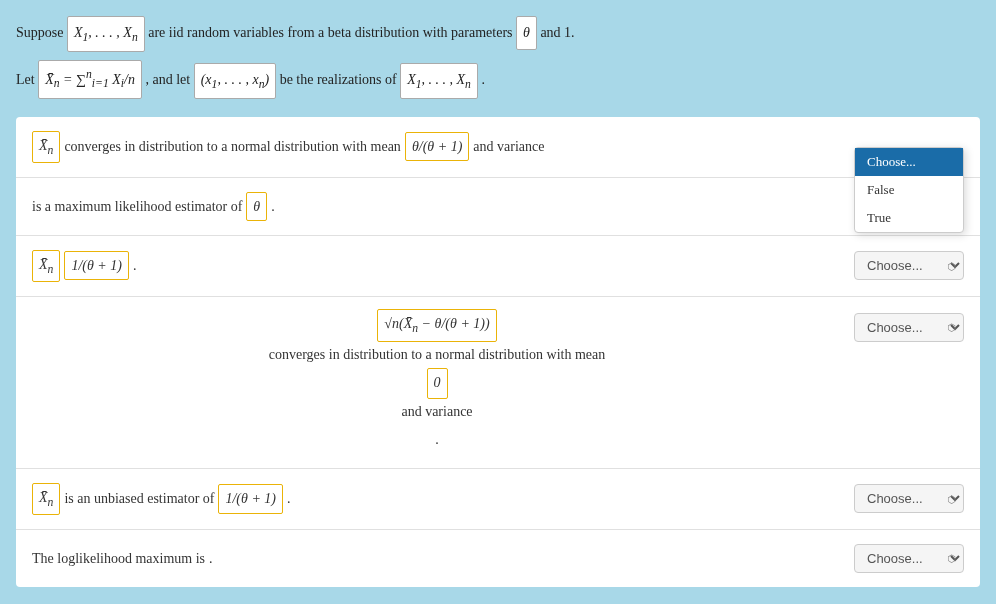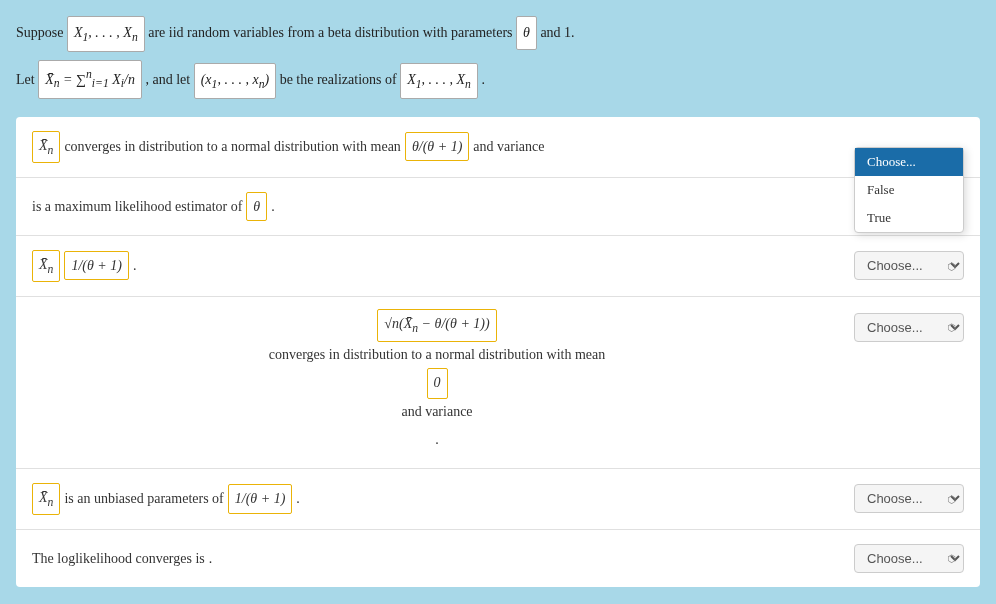--- a/index.html
+++ b/index.html
@@ -237,36 +237,36 @@
         <option>True</option>
       </select>
     </div>
   </div>
 
   <div class="question-row">
     <div class="question-content">
       <span class="math-inline">
         <i>X̄</i><sub><i>n</i></sub>
       </span>
-      <span>is an unbiased parameters of</span>
+      <span>is an unbiased estimator of</span>
       <span class="math-inline">1/(<i>θ</i> + 1)</span>
       <span class="period">.</span>
     </div>
     <div class="choose-dropdown">
       <select class="choose-select-el">
         <option>Choose...</option>
         <option>False</option>
         <option>True</option>
       </select>
     </div>
   </div>
 
   <div class="question-row">
     <div class="question-content">
-      <span>The loglikelihood converges is</span>
+      <span>The loglikelihood maximum is</span>
       <span class="period">.</span>
     </div>
     <div class="choose-dropdown">
       <select class="choose-select-el">
         <option>Choose...</option>
         <option>False</option>
         <option>True</option>
       </select>
     </div>
   </div>

